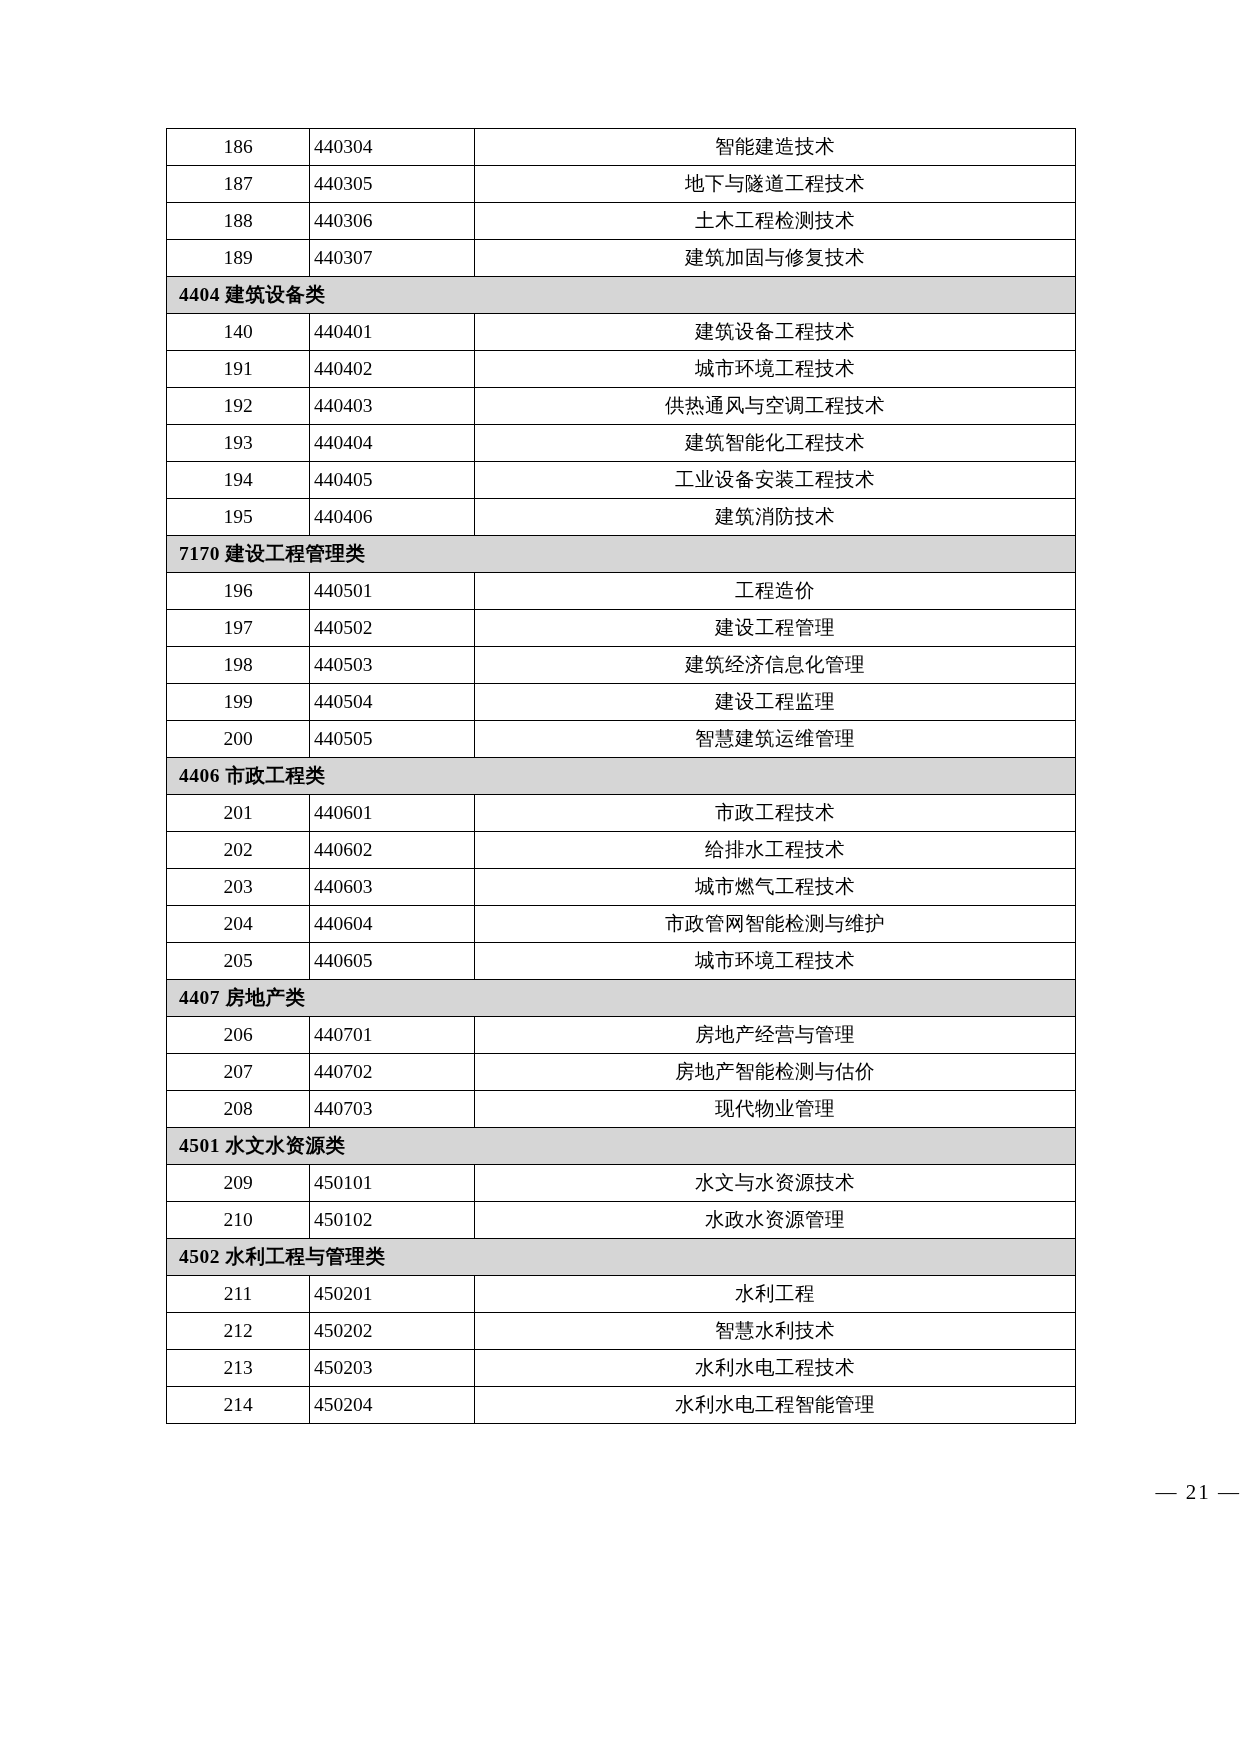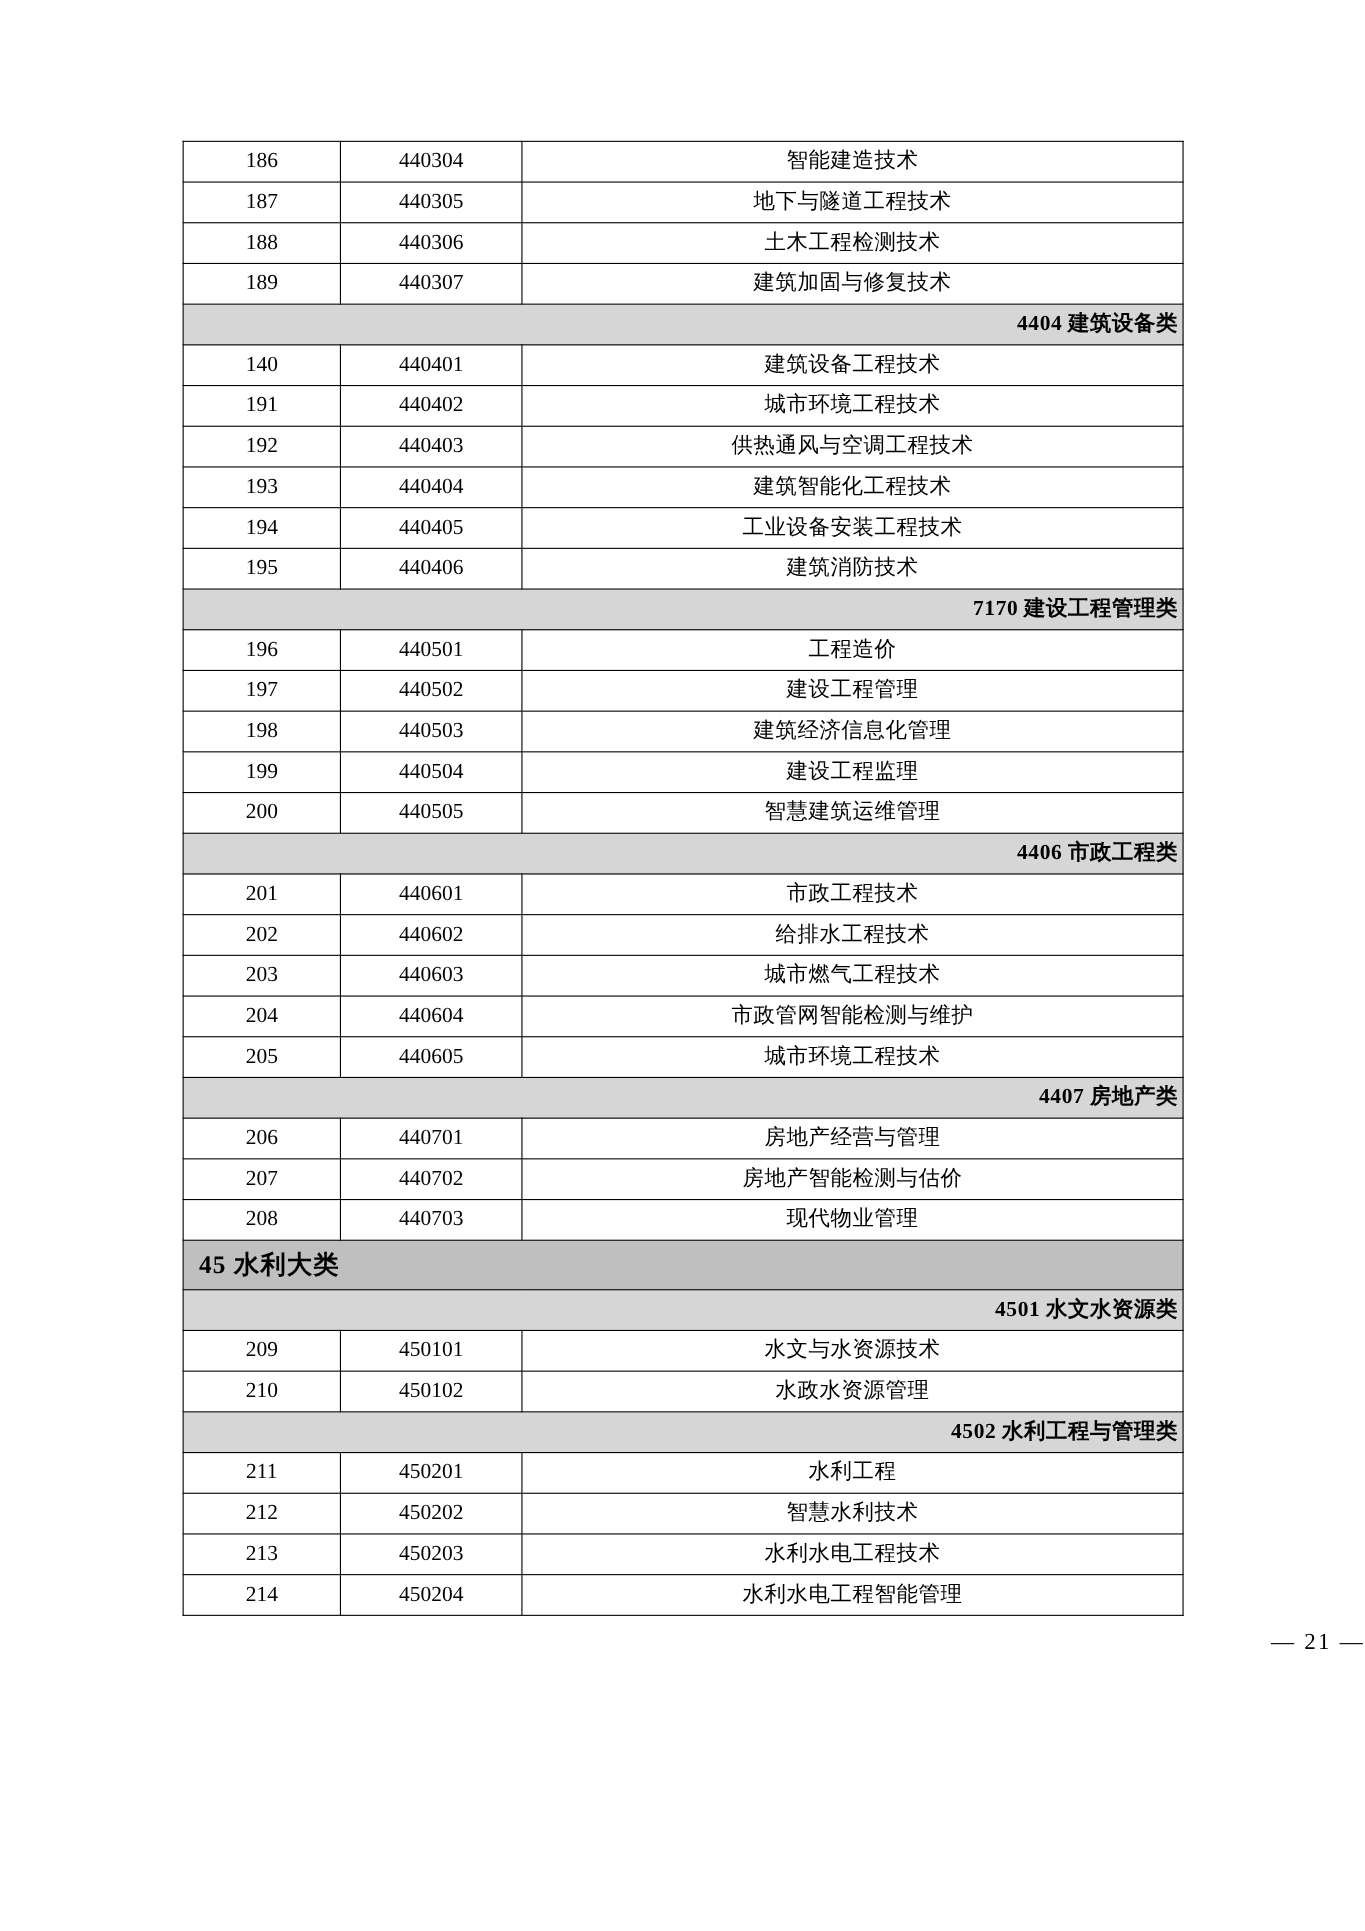--- a/index.html
+++ b/index.html
@@ -35,31 +35,31 @@
     vertical-align: middle;
   }
   col.c-num { width: 143px; }
   col.c-code { width: 165px; }
   col.c-name { width: 601px; }
 
   td.num {
     text-align: center;
   }
   td.code {
-    text-align: center;
+    text-align: left;
   }
   td.name {
     text-align: center;
     padding-left: 14px;
     letter-spacing: 0.5px;
   }
   tr.group td {
     background: #d6d6d6;
     font-weight: bold;
-    text-align: right;
+    text-align: left;
     padding-left: 12px;
     letter-spacing: 0.5px;
   }
   tr.bigcat td {
     background: #bfbfbf;
     font-weight: bold;
     text-align: left;
     padding-left: 14px;
     font-size: 23px;
     height: 44px;
@@ -207,23 +207,20 @@
         <tr>
           <td class="num">207</td>
           <td class="code">440702</td>
           <td class="name">房地产智能检测与估价</td>
         </tr>
         <tr>
           <td class="num">208</td>
           <td class="code">440703</td>
           <td class="name">现代物业管理</td>
         </tr>
-        <tr class="bigcat">
-          <td colspan="3">45 水利大类</td>
-        </tr>
         <tr class="group">
           <td colspan="3">4501 水文水资源类</td>
         </tr>
         <tr>
           <td class="num">209</td>
           <td class="code">450101</td>
           <td class="name">水文与水资源技术</td>
         </tr>
         <tr>
           <td class="num">210</td>

